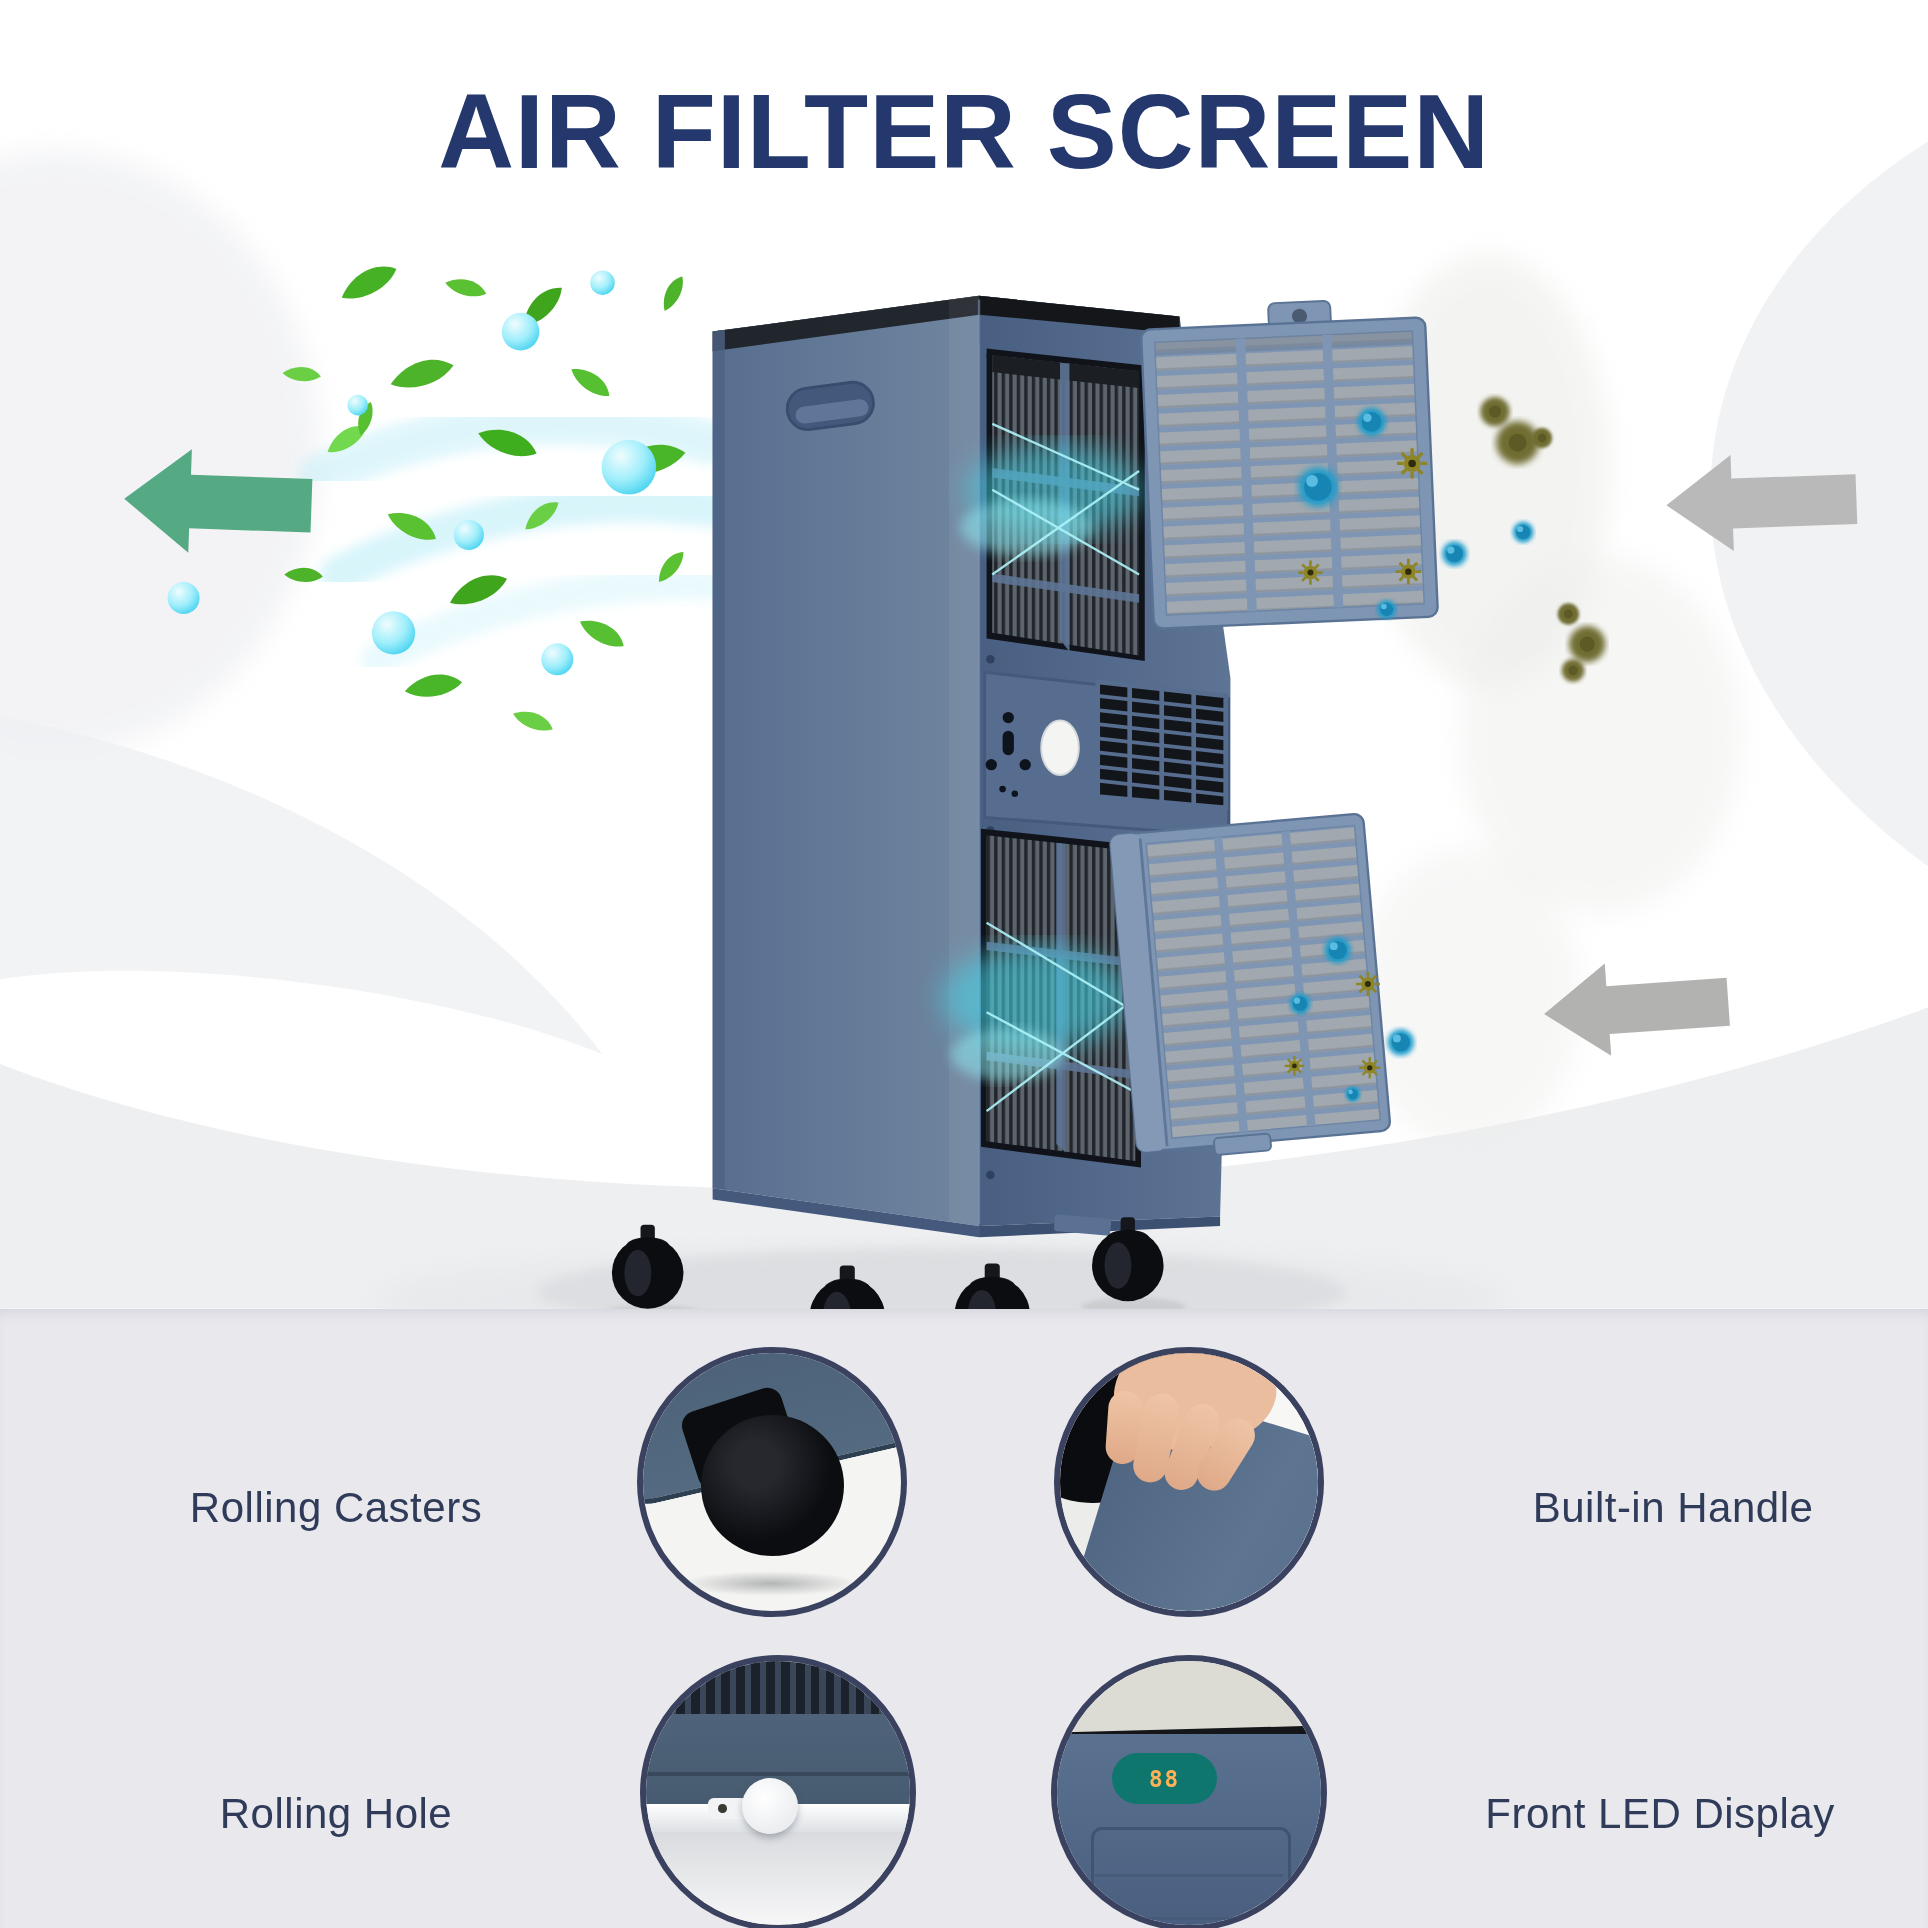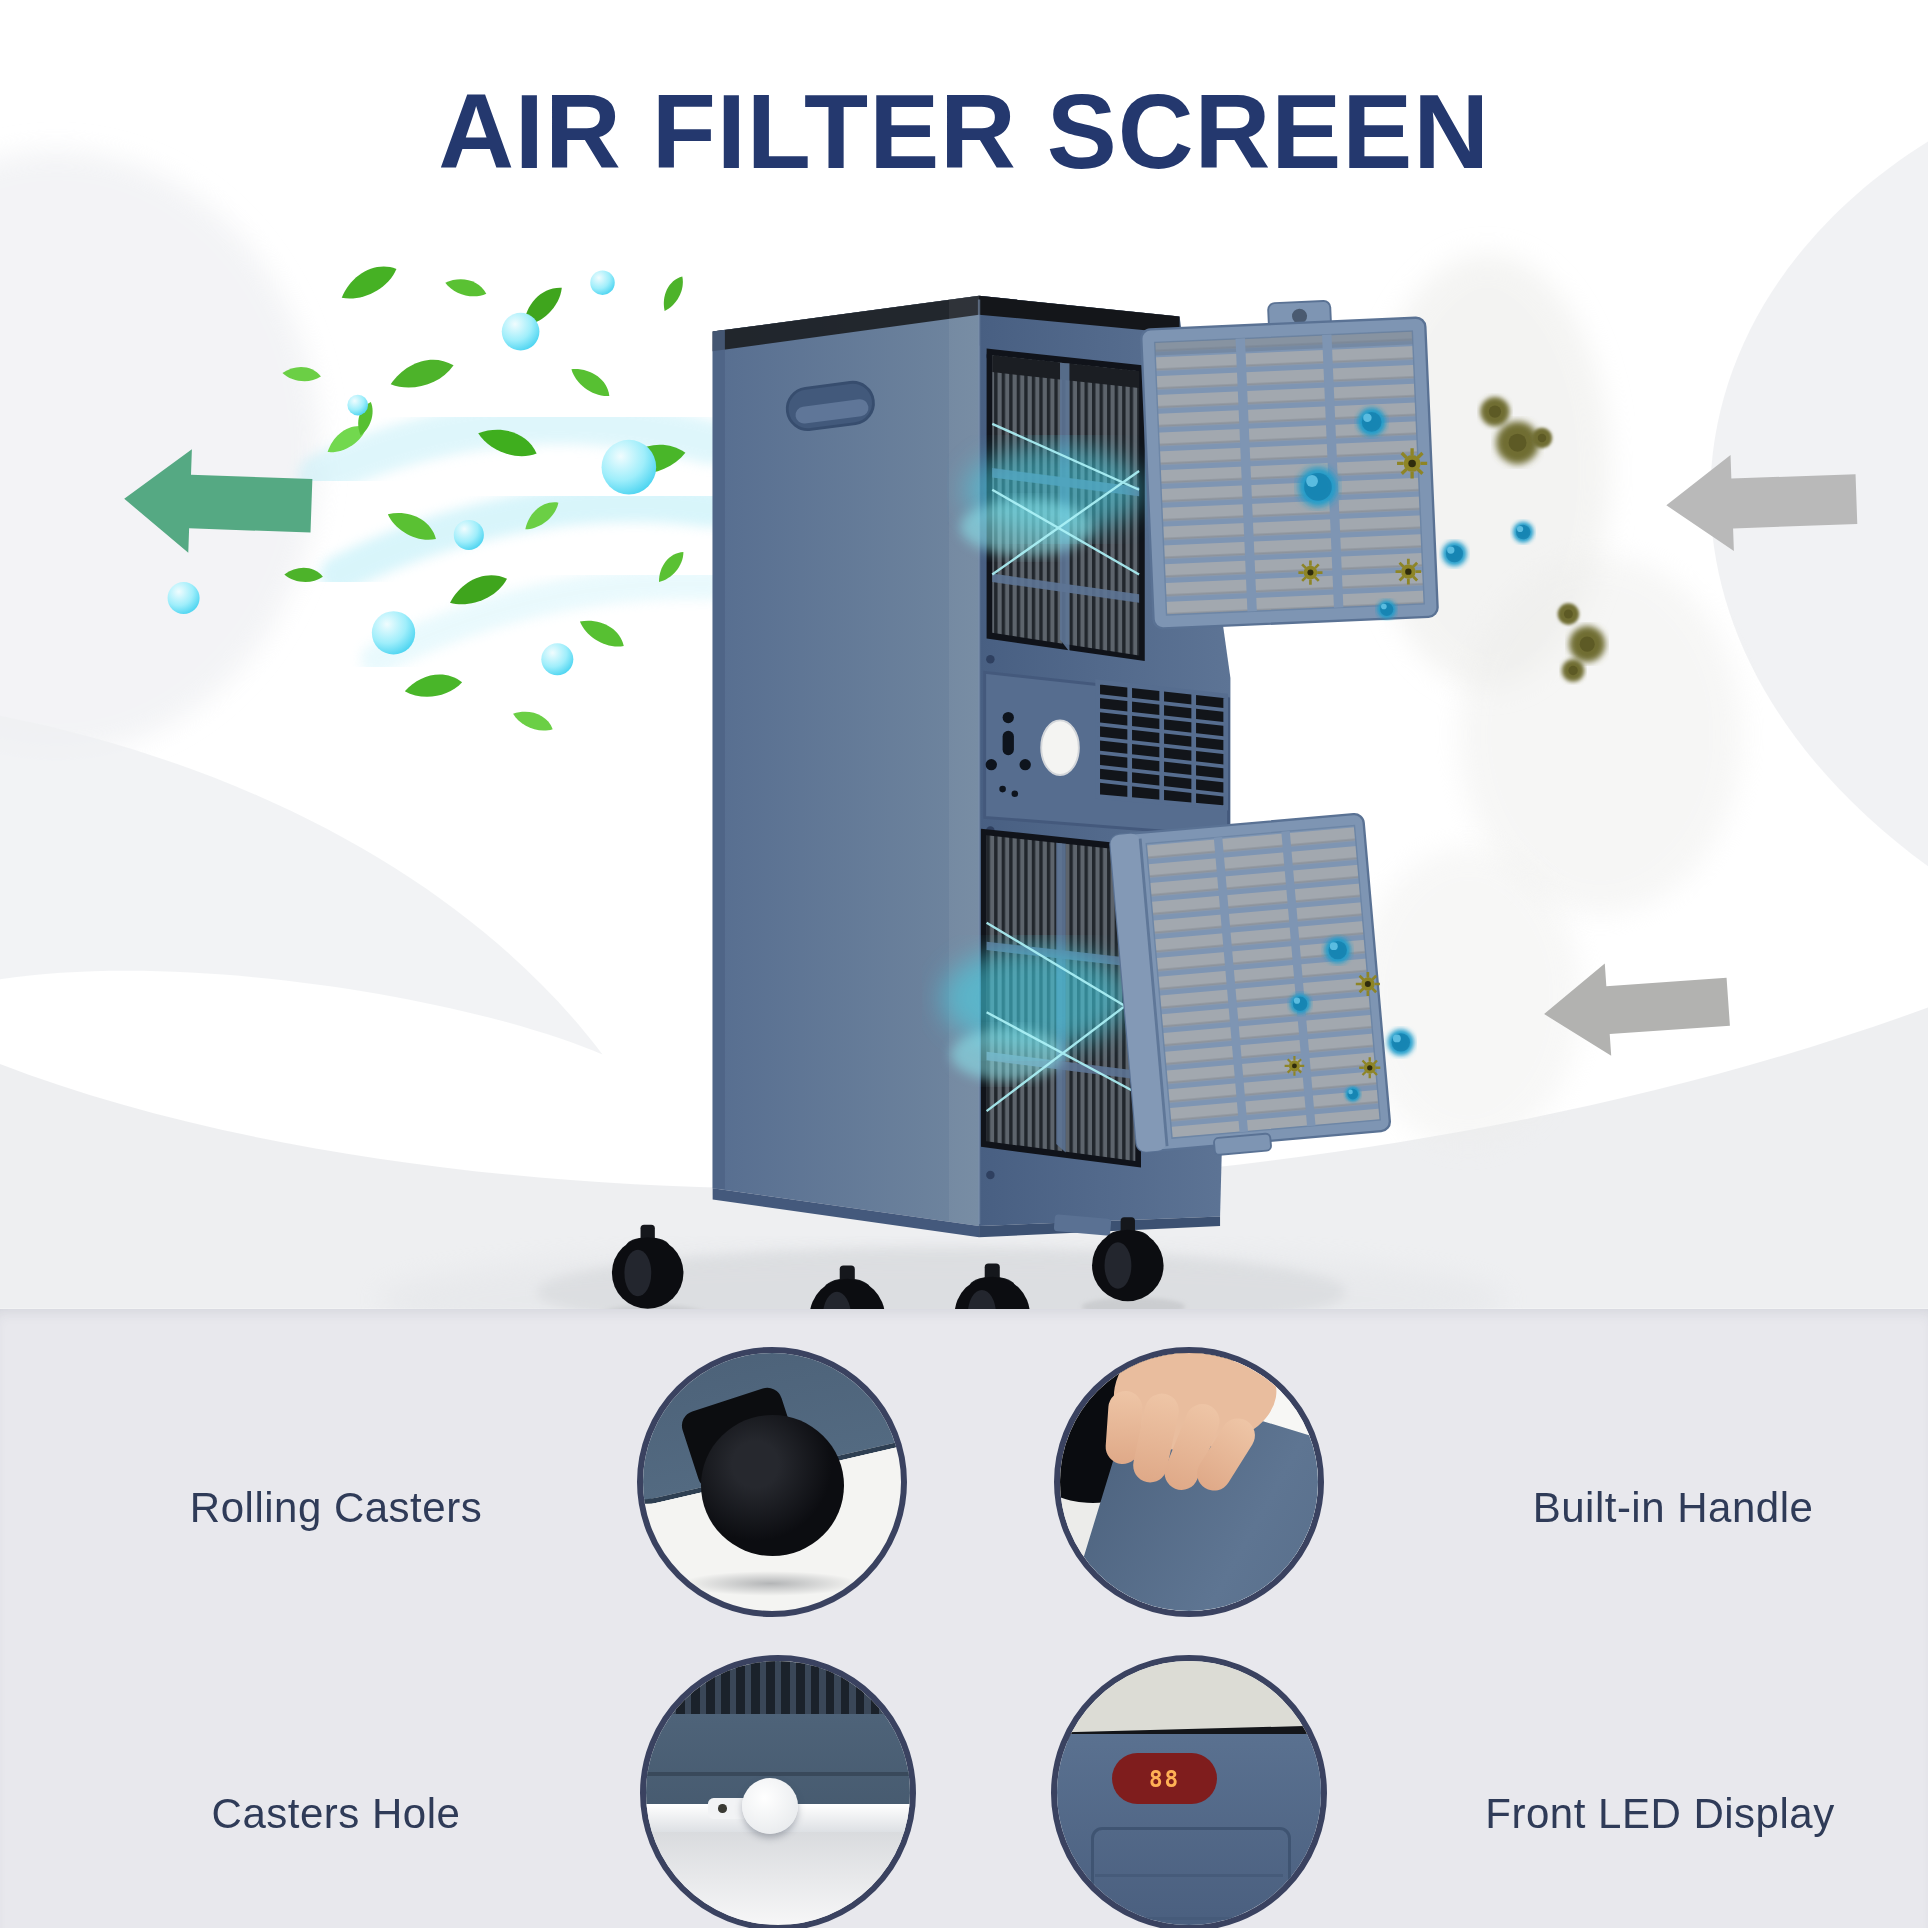--- a/index.html
+++ b/index.html
@@ -42,21 +42,21 @@
   .c-drain-seam{left:0;top:111px;width:100%;height:3.8px;background:#39495b;}
   .c-drain-pipe{left:0;top:143px;width:100%;height:28px;background:linear-gradient(#ffffff,#dde0e4);}
   .c-drain-plug{left:96px;top:117px;width:56px;height:56px;background:radial-gradient(circle at 40% 35%,#ffffff,#e3e6e9);border-radius:50%;box-shadow:0 3.8px 7.5px rgba(60,70,85,.35);}
   .c-drain-stem{left:62px;top:137px;width:41px;height:21px;background:#f2f3f5;border-radius:5.6px;}
   .c-drain-dot{left:72px;top:143px;width:8.5px;height:8.5px;background:#3a3a34;border-radius:50%;}
   .c-drain-floor{left:0;top:171px;width:100%;height:92px;background:linear-gradient(#d9dbde,#f6f6f7);}
   
   .c-led-top{left:0;top:0;width:100%;height:73px;background:#dcdcd5;}
   .c-led-edge{left:-9.4px;top:68px;width:282px;height:7.5px;background:#14161a;transform:rotate(-1.5deg);}
   .c-led-body{left:0;top:73px;width:100%;height:194px;background:linear-gradient(#5a7190,#4a5f7f);}
-  .c-led-pill{left:55px;top:92px;width:105px;height:51px;background:#7f1d1d;border-radius:25.4px;
+  .c-led-pill{left:55px;top:92px;width:105px;height:51px;background:#0f766e;border-radius:25.4px;
               display:flex;align-items:center;justify-content:center;position:absolute;}
   .c-led-val{position:static;font-family:"DejaVu Sans Mono",monospace;font-size:22.6px;font-weight:bold;color:#ffb155;letter-spacing:1.9px;}
   .c-led-recess{left:34px;top:166px;width:194px;height:151px;border:3.8px solid #3f5472;border-radius:11.3px;}
   .c-led-seam1{left:38px;top:213px;width:188px;height:2.8px;background:#465b7a;}
   .c-led-seam2{left:38px;top:256px;width:188px;height:2.8px;background:#465b7a;}
 </style>
 </head>
 <body>
 
 <div class="page">
@@ -332,21 +332,21 @@
       <use href="#spike" transform="translate(1455 1134) scale(.7)"></use>
     </g>
   </svg>
 
   <div class="title">AIR FILTER SCREEN</div>
 
   <div class="features"></div>
 
   <div class="feature-label" style="left:336px;top:1508px;">Rolling Casters</div>
   <div class="feature-label" style="left:1673px;top:1508px;">Built-in Handle</div>
-  <div class="feature-label" style="left:336px;top:1814px;">Casters Hole</div>
+  <div class="feature-label" style="left:336px;top:1814px;">Rolling Hole</div>
   <div class="feature-label" style="left:1660px;top:1814px;">Front LED Display</div>
 
   <div class="feature-circle" style="left:637px;top:1347px;">
     <div class="c-cast-panel"></div>
     <div class="c-cast-bracket"></div>
     <div class="c-cast-wheel"></div>
     <div class="c-cast-shadow"></div>
   </div>
 
   <div class="feature-circle" style="left:1054px;top:1347px;">

